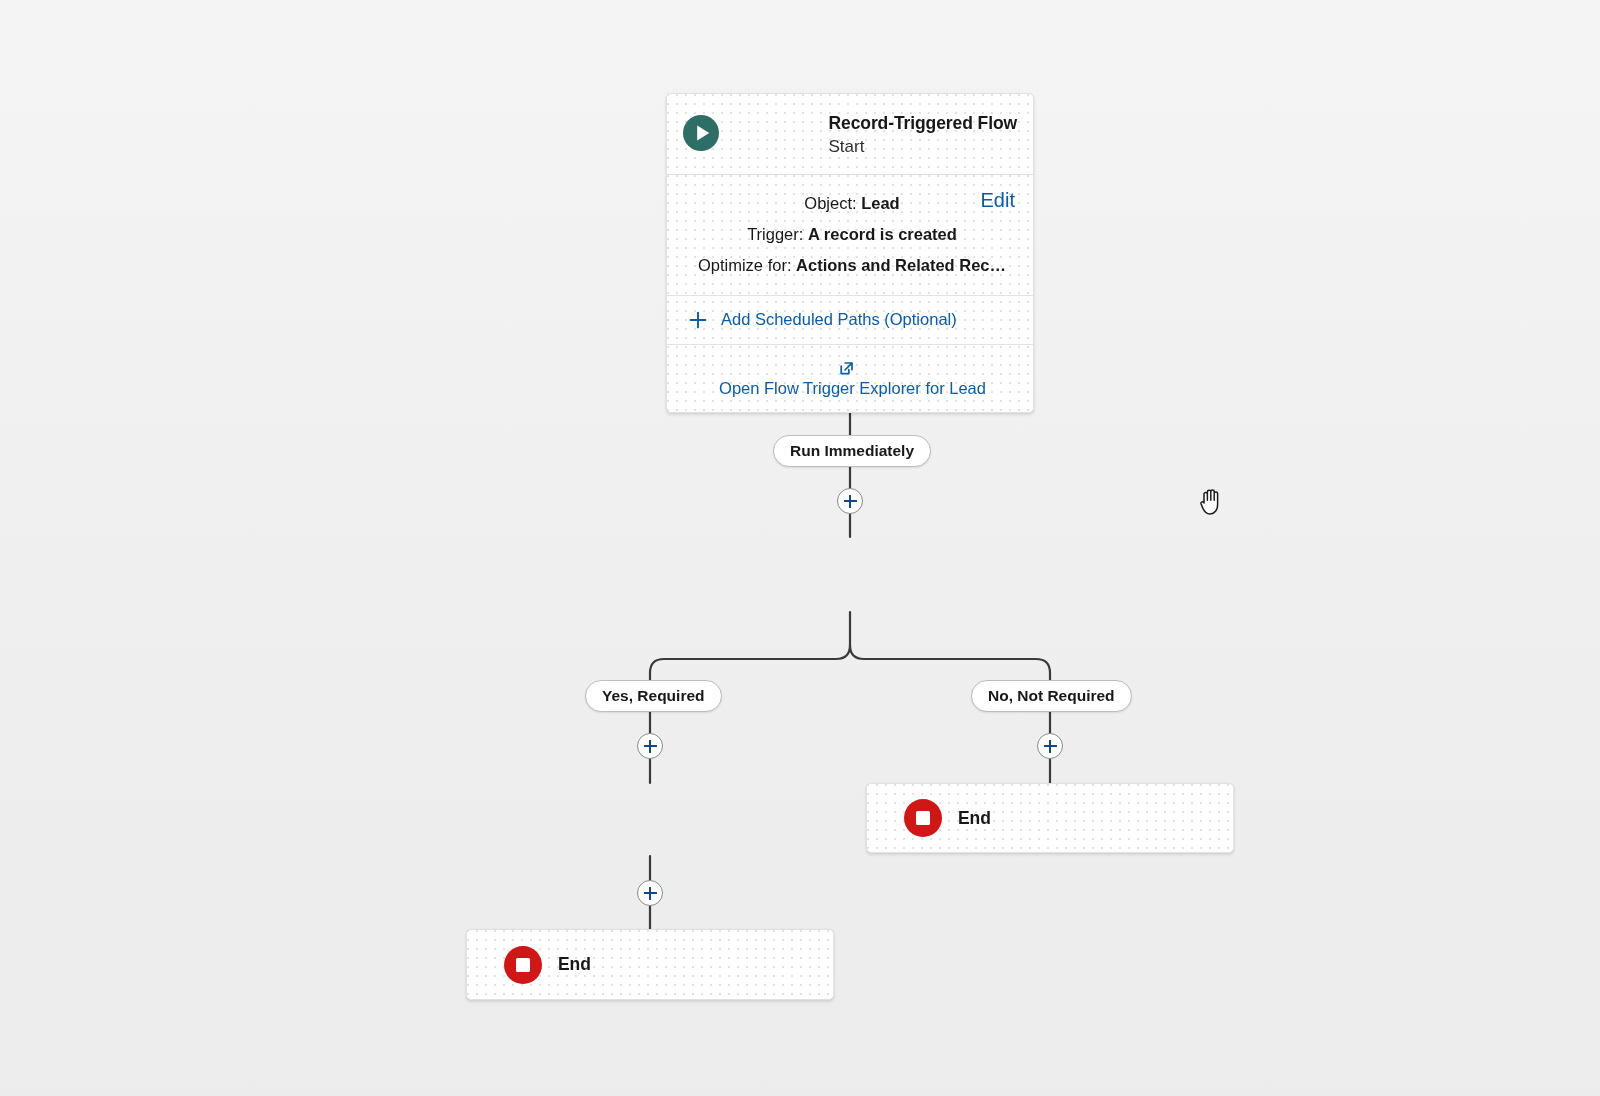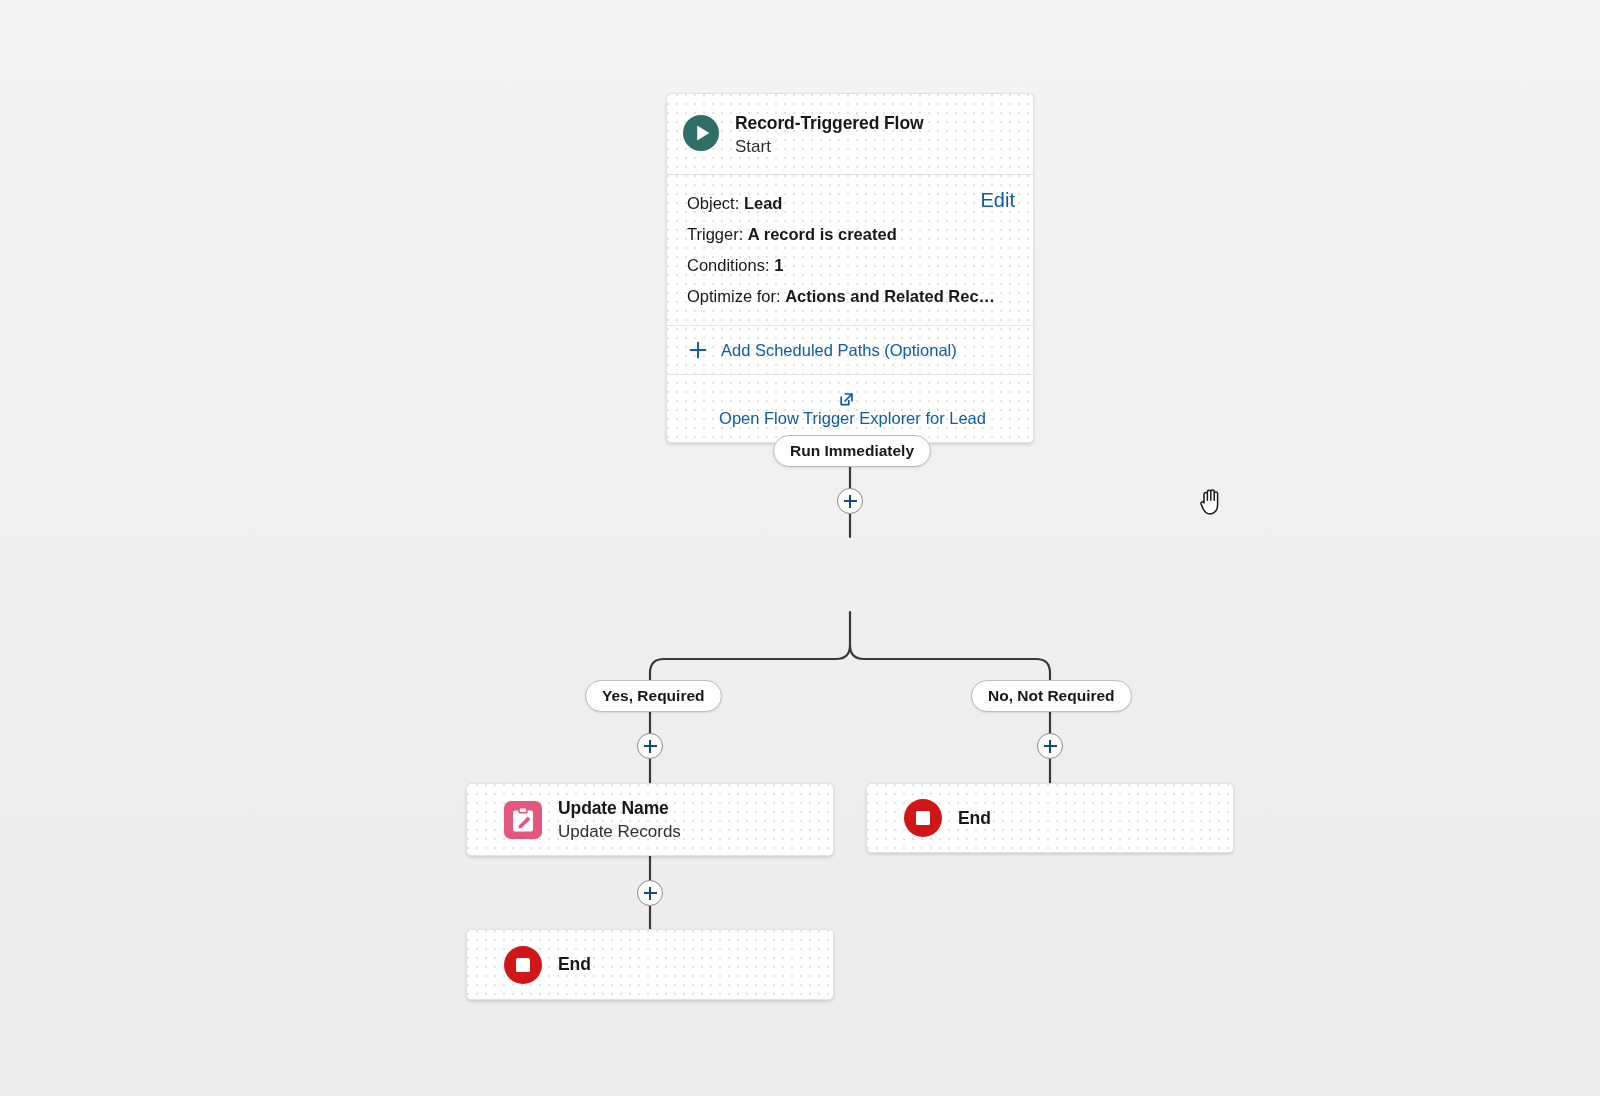--- a/index.html
+++ b/index.html
@@ -48,20 +48,21 @@
   #start-node {
     left: 666px;
     top: 93px;
     width: 368px;
   }
   .start-head {
     display: flex;
     align-items: center;
     padding: 18px 16px 17px 16px;
     border-bottom: 1px solid #e0e0e0;
+    justify-content: space-between;
   }
   .start-head .glyph {
     flex: 0 0 auto;
     margin-right: 16px;
   }
   .start-head-text { line-height: 1.26; }
   .start-title {
     font-size: 17.5px;
     font-weight: bold;
     color: #181818;
@@ -70,20 +71,21 @@
   .start-sub {
     font-size: 17px;
     color: #2f2f2f;
     margin-top: 2px;
   }
 
   .start-body {
     padding: 13px 16px 14px 20px;
     border-bottom: 1px solid #e4e4e4;
     position: relative;
+    text-align: center;
   }
   .kv {
     font-size: 16.5px;
     color: #181818;
     line-height: 1.86;
     white-space: nowrap;
   }
   .kv b { font-weight: bold; }
   .edit-link {
     position: absolute;
@@ -261,24 +263,20 @@
     <div class="start-body">
       <div class="kv">
         <span>Object:</span>
         <b>Lead</b>
       </div>
       <div class="kv">
         <span>Trigger:</span>
         <b>A record is created</b>
       </div>
       <div class="kv">
-        <span>Conditions:</span>
-        <b>1</b>
-      </div>
-      <div class="kv">
         <span>Optimize for:</span>
         <b>Actions and Related Rec…</b>
       </div>
       <span class="edit-link">Edit</span>
     </div>
 
     <div class="start-action">
       <span class="act-ico">
         <svg width="18" height="18" viewBox="0 0 18 18">
           <path d="M9 1.6 V16.4 M1.6 9 H16.4" stroke="#0b5cab" stroke-width="1.9" stroke-linecap="round"></path>
@@ -303,34 +301,20 @@
 
   <div class="plus" id="plus-start"></div>
   <div class="plus" id="plus-yes"></div>
   <div class="plus" id="plus-no"></div>
   <div class="plus" id="plus-update"></div>
 
 
   <div class="pill" id="pill-yes">Yes, Required</div>
   <div class="pill" id="pill-no">No, Not Required</div>
 
-  <div class="card elem" id="update-node">
-    <span class="badge" style="margin-left:21px;">
-      <svg width="38" height="38" viewBox="0 0 38 38">
-        <rect x="0" y="0" width="38" height="38" rx="7" fill="#e4567f"></rect>
-        <path d="M11 9.5 h16 a2 2 0 0 1 2 2 v17 a2 2 0 0 1 -2 2 h-16 a2 2 0 0 1 -2 -2 v-17 a2 2 0 0 1 2 -2 z" fill="#ffffff"></path>
-        <rect x="15" y="6.6" width="8" height="5.2" rx="1.8" fill="#ffffff" stroke="#e4567f" stroke-width="1.6"></rect>
-        <path d="M23.8 15.6 L26.4 18.2 L17.8 26.8 L14.4 27.6 L15.2 24.2 Z" fill="#e4567f"></path>
-      </svg>
-    </span>
-    <div class="elem-text">
-      <div class="elem-title">Update Name</div>
-      <div class="elem-sub">Update Records</div>
-    </div>
-  </div>
 
   <div class="card elem" id="end-right">
     <span class="badge" style="margin-left:21px;">
       <svg width="38" height="38" viewBox="0 0 38 38">
         <circle cx="19" cy="19" r="19" fill="#cf1717"></circle>
         <rect x="12" y="12" width="14" height="14" rx="1.6" fill="#ffffff"></rect>
       </svg>
     </span>
     <div class="elem-text">
       <div class="elem-title">End</div>

